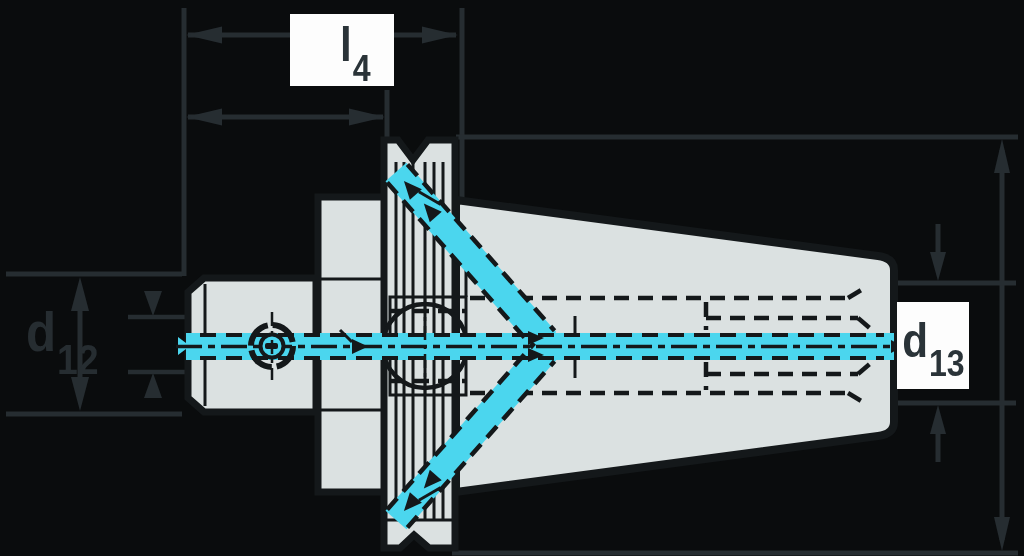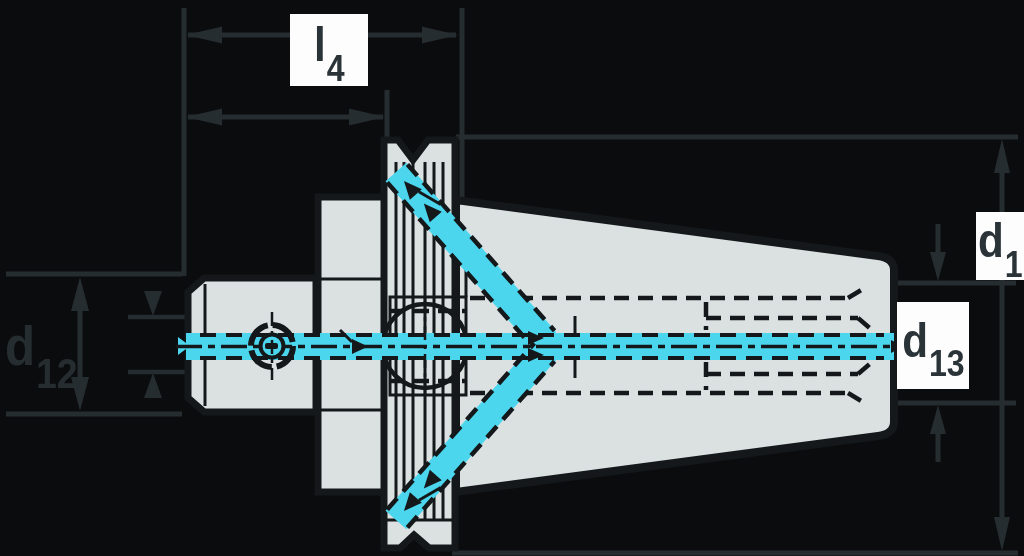--- a/index.html
+++ b/index.html
@@ -143,26 +143,23 @@
 
   <g>
     <circle cx="272" cy="346" r="21" fill="none" stroke="var(--outline)" stroke-width="6" stroke-dasharray="28 5"></circle>
     <circle cx="272" cy="346" r="11.5" fill="var(--coolant)" stroke="var(--outline)" stroke-width="4"></circle>
     <rect x="265" y="343" width="13" height="6" rx="2" fill="var(--outline)"></rect>
     <line x1="272" y1="312" x2="272" y2="380" stroke="var(--outline)" stroke-width="2.5" stroke-dasharray="14 5 4 5"></line>
     <line x1="425" y1="298" x2="425" y2="394" stroke="var(--outline)" stroke-width="2.5" stroke-dasharray="14 5 4 5"></line>
   </g>
 </svg>
 
-<div class="dim-label" style="left:290px;top:14px;width:78px;height:72px;">
+<div class="dim-label" style="left:290px;top:14px;width:78px;height:72px;padding-left:26px;">
   <span class="tx"><span>l</span><sub class="lbl-sub">4</sub></span>
-</div>
-<div class="dim-label" style="left:976px;top:212px;width:48px;height:68px;">
-  <span class="tx"><span>d</span><sub class="lbl-sub">1</sub></span>
 </div>
 <div class="dim-label" style="left:897px;top:302px;width:72px;height:87px;justify-content:center;">
   <span class="tx"><span>d</span><sub class="lbl-sub">13</sub></span>
 </div>
-<div class="dim-text" style="left:0px;top:316px;height:70px;">
+<div class="dim-text" style="left:0px;top:302px;height:70px;padding-left:21px;">
   <span class="tx"><span>d</span><sub class="lbl-sub">12</sub></span>
 </div>
 
 </div>
 
 </body></html>

